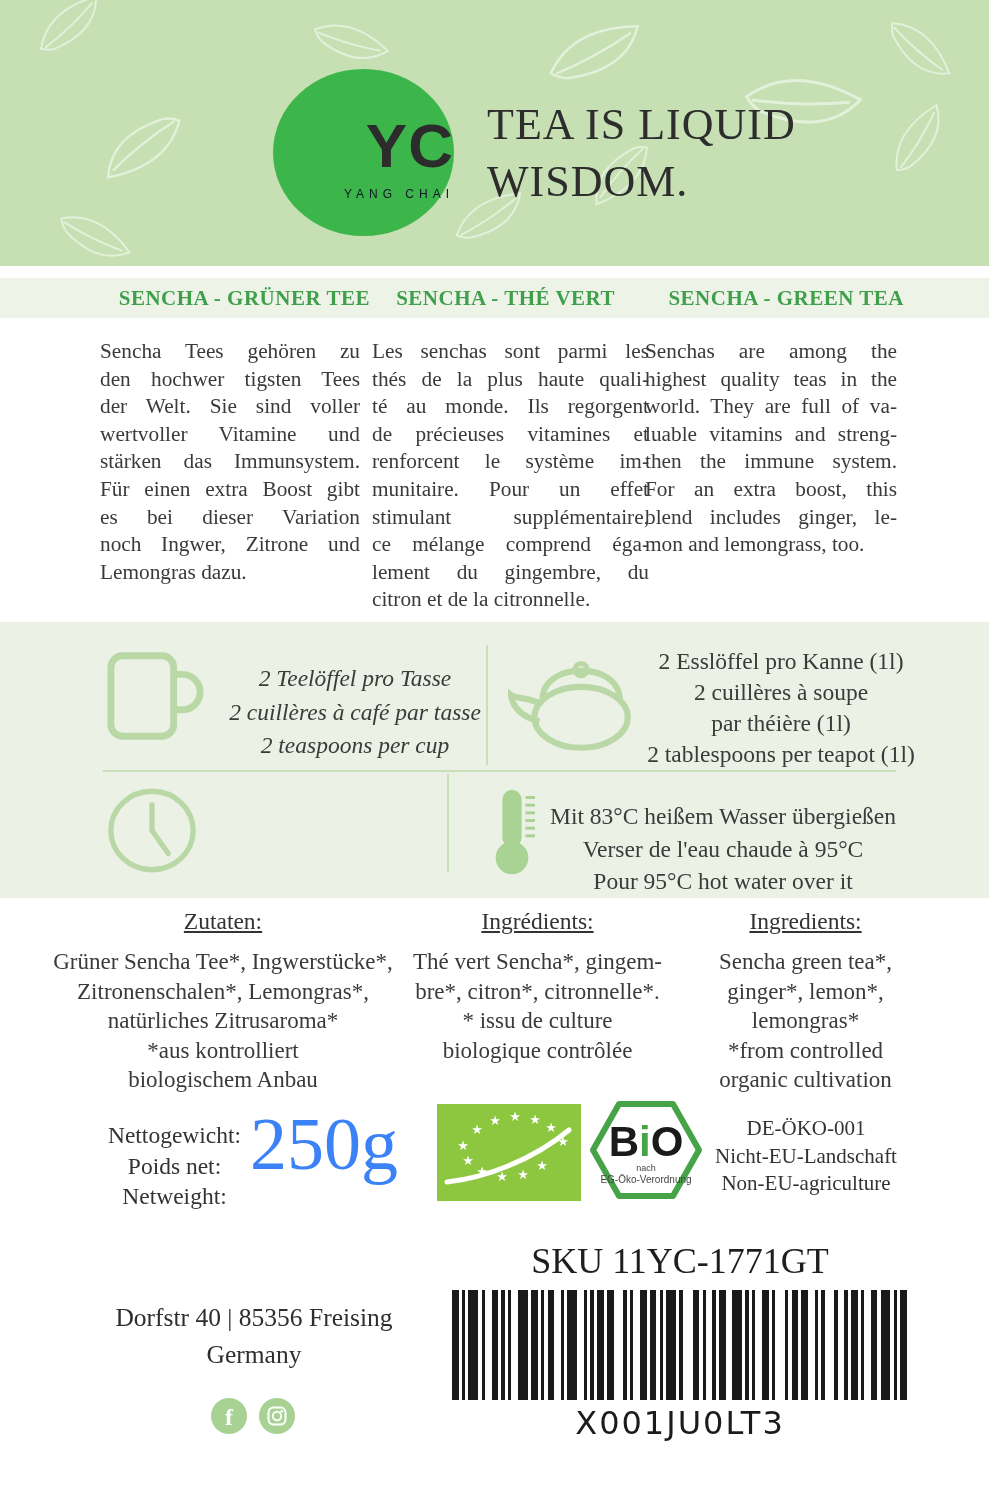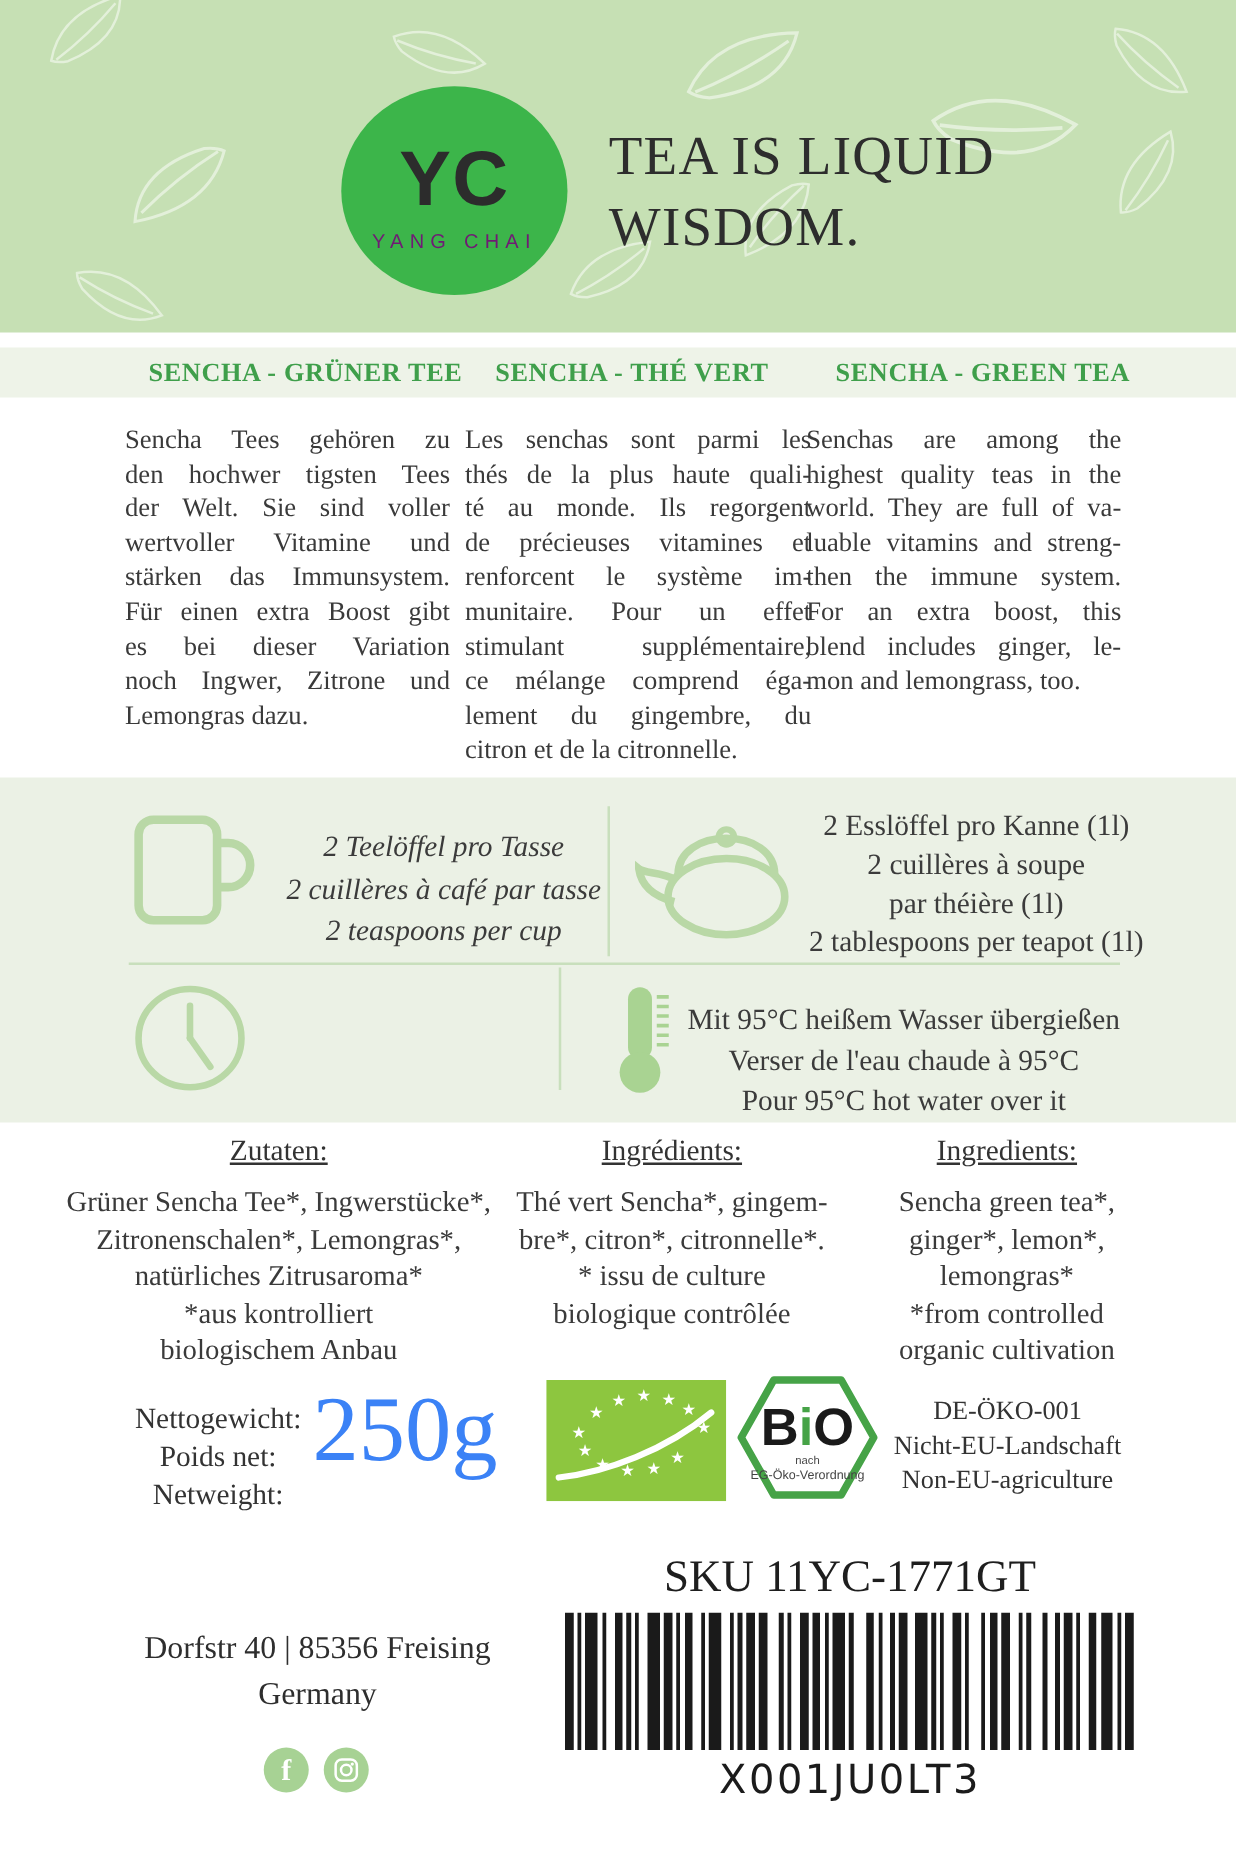--- a/index.html
+++ b/index.html
@@ -7,25 +7,25 @@
   body { font-family:"Liberation Serif", serif; color:var(--text-dark,#3a3a3a); }
   .label { position:relative; width:989px; height:1500px; margin:0 auto; background:#fff; overflow:hidden; }
   .abs { position:absolute; }
 
   
   .header { left:0; top:0; width:989px; height:266px; background:var(--header-bg,#c6e0b4); }
   .leaves { position:absolute; inset:0; }
   .leaf-path { fill:none; stroke:rgba(255,255,255,.5); stroke-width:2; }
   .logo-circle { left:273px; top:69px; width:181px; height:167px; border-radius:50%;
                  background:var(--brand-green,#3cb54a); display:flex; flex-direction:column;
-                 align-items:center; justify-content:center; }
+                 align-items:flex-end; justify-content:center; }
   .logo-initials { font-family:"Liberation Sans",sans-serif; font-weight:700; font-size:62px;
                    color:#2c2c2c; letter-spacing:1px; margin-top:6px; }
-  .logo-name { font-family:"Liberation Sans",sans-serif; font-size:16px; letter-spacing:5px;
-               color:#701a75; margin-top:6px; }
+  .logo-name { font-family:"Liberation Sans",sans-serif; font-size:12px; letter-spacing:5px;
+               color:#0f172a; margin-top:6px; }
   .tagline { left:487px; top:96px; font-size:44px; line-height:57px; letter-spacing:1px; color:#2d2d2d; }
 
   
   .title-band { left:0; top:278px; width:989px; height:40px; background:var(--title-band-bg,#eef3e8); }
   .band-title { position:absolute; top:278px; height:40px; line-height:40px; text-align:right;
                 font-weight:700; font-size:21px; letter-spacing:.5px; color:var(--accent-green,#3f9f4b); }
   .bt-de { left:85px;  width:285px; }
   .bt-fr { left:375px; width:240px; }
   .bt-en { left:640px; width:250px;margin-left:14px; }
 
@@ -205,21 +205,21 @@
     <rect class="icon-fill" x="19" y="4" width="20" height="60" rx="10"></rect>
     <circle class="icon-fill" cx="29" cy="75" r="17"></circle>
     <line class="tick" x1="43" y1="12" x2="53" y2="12"></line>
     <line class="tick" x1="43" y1="20" x2="53" y2="20"></line>
     <line class="tick" x1="43" y1="28" x2="53" y2="28"></line>
     <line class="tick" x1="43" y1="36" x2="53" y2="36"></line>
     <line class="tick" x1="43" y1="44" x2="53" y2="44"></line>
     <line class="tick" x1="43" y1="52" x2="53" y2="52"></line>
   </svg>
   <div class="abs brew-text center temp-text">
-      <div>Mit 95°C heißem Wasser übergießen</div>
+      <div>Mit 83°C heißem Wasser übergießen</div>
       <div>Verser de l'eau chaude à 95°C</div>
       <div>Pour 95°C hot water over it</div>
     </div>
 
   <div class="abs ing-col ing-de">
     <div class="ing-title">Zutaten:</div>
     <div class="ing-lines center">
         <div>Grüner Sencha Tee*, Ingwerstücke*,</div>
         <div>Zitronenschalen*, Lemongras*,</div>
         <div>natürliches Zitrusaroma*</div>

